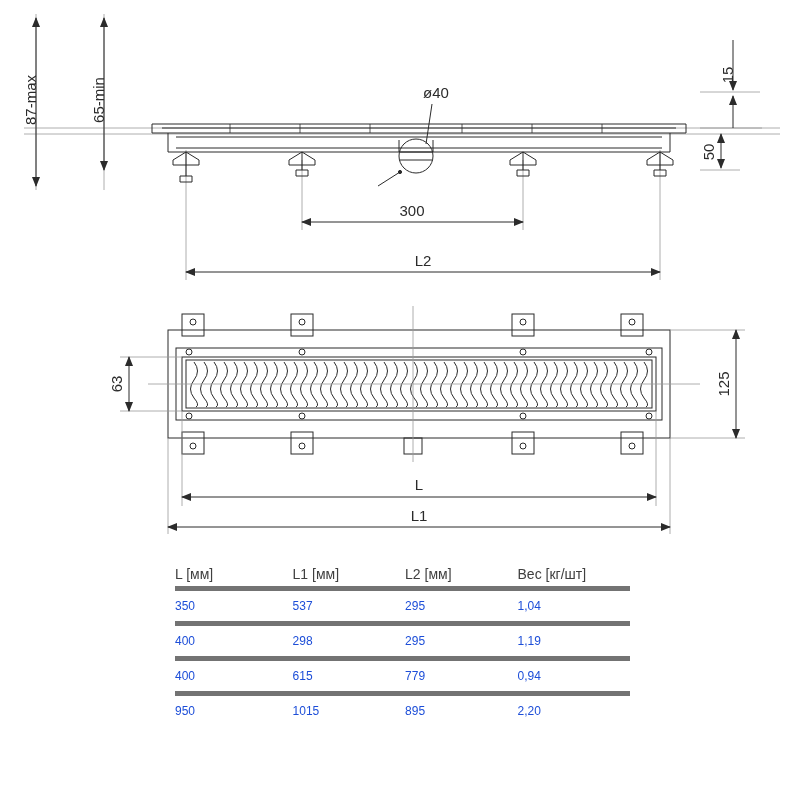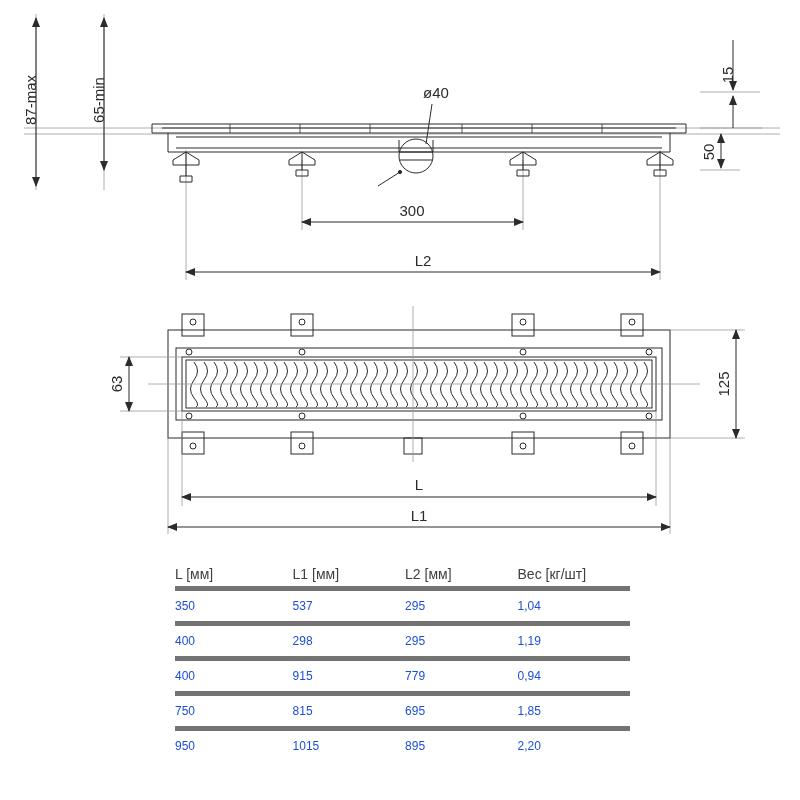--- a/index.html
+++ b/index.html
@@ -272,29 +272,23 @@
         <td class="c4">1,04</td>
       </tr>
       <tr>
         <td class="c1">400</td>
         <td class="c2">298</td>
         <td class="c3">295</td>
         <td class="c4">1,19</td>
       </tr>
       <tr>
         <td class="c1">400</td>
-        <td class="c2">915</td>
+        <td class="c2">615</td>
         <td class="c3">779</td>
         <td class="c4">0,94</td>
-      </tr>
-      <tr>
-        <td class="c1">750</td>
-        <td class="c2">815</td>
-        <td class="c3">695</td>
-        <td class="c4">1,85</td>
       </tr>
       <tr>
         <td class="c1">950</td>
         <td class="c2">1015</td>
         <td class="c3">895</td>
         <td class="c4">2,20</td>
       </tr>
     </tbody>
   </table>
 </div>

